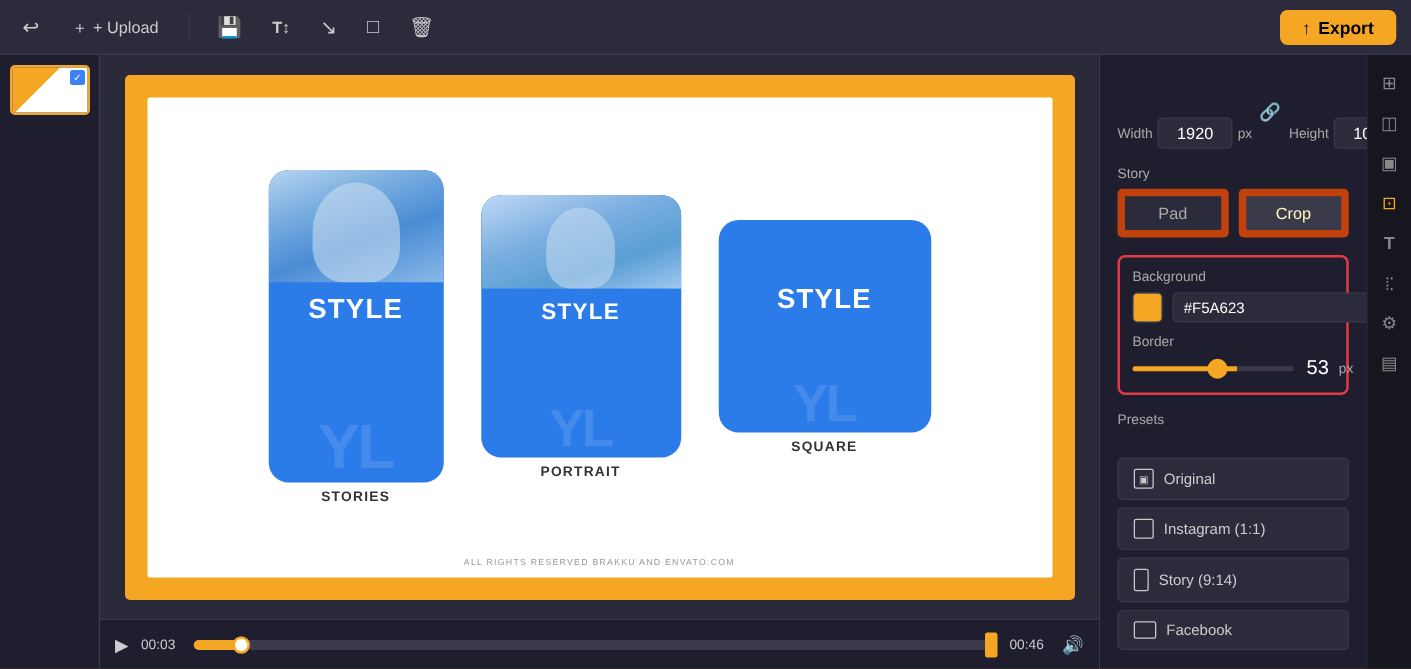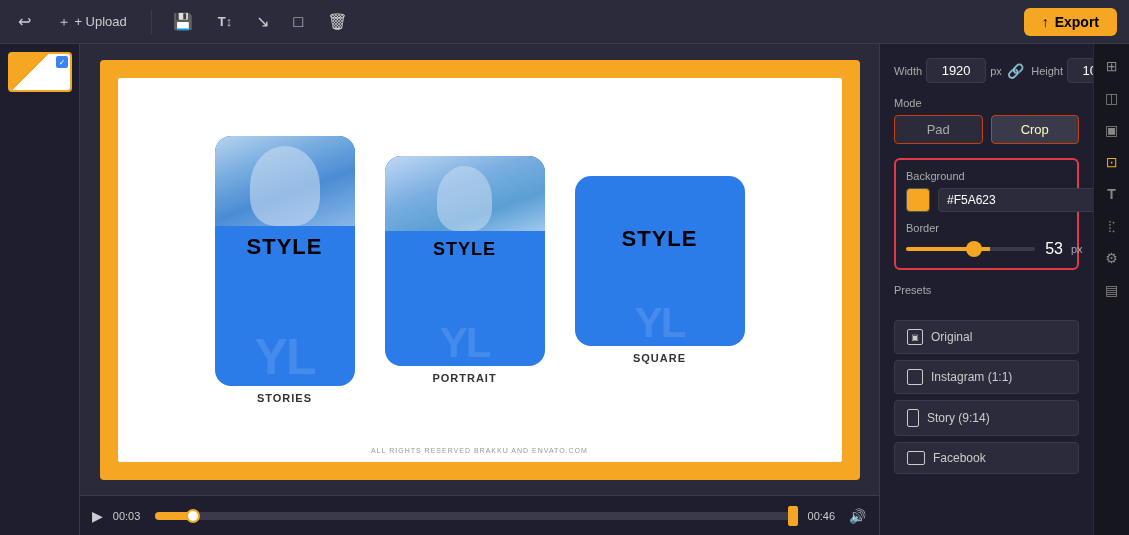--- a/index.html
+++ b/index.html
@@ -180,21 +180,21 @@
       background: linear-gradient(135deg, #7db9e8 0%, #3a7bd5 50%, #8ab4e0 100%);
       display: flex;
       align-items: center;
       justify-content: center;
       position: relative;
     }
 
     .card-text {
       font-size: 22px;
       font-weight: 900;
-      color: #000000;
+      color: #ffffff;
       letter-spacing: 1px;
       text-align: center;
       margin-top: 8px;
       z-index: 2;
     }
     .card-text-sm { font-size: 18px; }
     .card-watermark {
       position: absolute;
       bottom: 8px;
       color: rgba(255,255,255,0.15);
@@ -316,20 +316,21 @@
     .dimension-row {
       display: flex;
       align-items: center;
       gap: 6px;
     }
     .dim-group {
       display: flex;
       align-items: center;
       gap: 4px;
       flex: 1;
+      margin-top: 36px;
     }
     .dim-input {
       background: #2b2b3b;
       border: 1px solid #3a3a4a;
       color: #fff;
       border-radius: 4px;
       padding: 4px 6px;
       font-size: 13px;
       width: 60px;
       text-align: center;
@@ -349,21 +350,21 @@
       min-width: 28px;
     }
 
     .mode-row {
       display: flex;
       gap: 8px;
     }
     .mode-btn {
       flex: 1;
       background: #2b2b3b;
-      border: 1px solid #c2410c;
+      border: 6px solid #c2410c;
       color: #aaa;
       border-radius: 4px;
       padding: 6px;
       cursor: pointer;
       font-size: 13px;
     }
     .mode-btn.active {
       background: #3a3a4a;
       color: #fef9c3;
     }
@@ -599,21 +600,21 @@
           <span class="link-icon">🔗</span>
           <div class="dim-group">
             <span class="dim-label">Height</span>
             <input class="dim-input" type="text" value="1080" style="">
 
           </div>
         </div>
       </div>
 
       <div class="control-group">
-        <div class="control-label">Mode</div>
+        <div class="control-label">Story</div>
         <div class="mode-row">
           <button class="mode-btn">Pad</button>
           <button class="mode-btn active">Crop</button>
         </div>
       </div>
 
       <div class="background-section">
         <div class="control-label">Background</div>
         <div class="bg-row">
           <div class="color-swatch" style="background:#f5a623;"></div>

